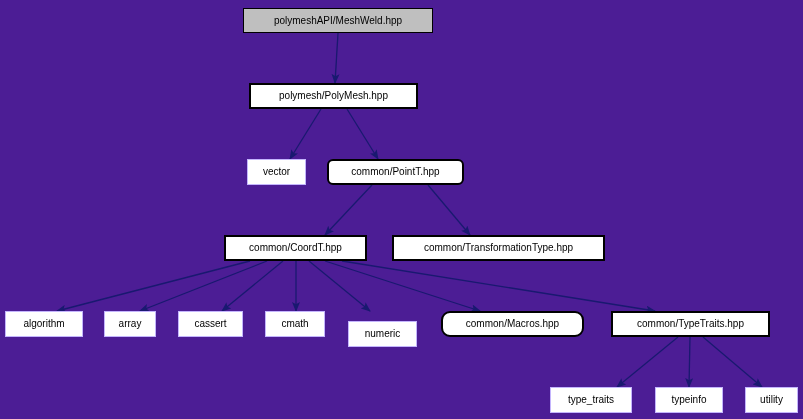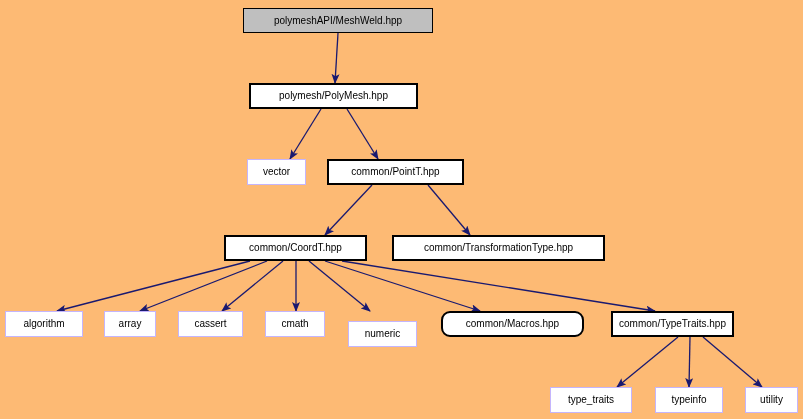--- a/index.html
+++ b/index.html
@@ -10,21 +10,21 @@
   body {
     width: 803px;
     height: 419px;
     font-family: "Liberation Sans", sans-serif;
     overflow: hidden;
   }
   #graph-root {
     position: relative;
     width: 803px;
     height: 419px;
-    background: #fdba74;
+    background: #4c1d95;
   }
   #edge-layer {
     position: absolute;
     left: 0;
     top: 0;
     width: 803px;
     height: 419px;
   }
   .node {
     position: absolute;
@@ -87,21 +87,21 @@
   <div id="nodes-layer">
       <div class="node root" style="left: 243px; top: 8px; width: 190px; height: 25px;">
         <span class="node-label">polymeshAPI/MeshWeld.hpp</span>
       </div>
       <div class="node strong" style="left: 249px; top: 83px; width: 169px; height: 26px;">
         <span class="node-label">polymesh/PolyMesh.hpp</span>
       </div>
       <div class="node weak" style="left: 247px; top: 159px; width: 59px; height: 26px;">
         <span class="node-label">vector</span>
       </div>
-      <div class="node strong" style="left: 327px; top: 159px; width: 137px; height: 26px;">
+      <div class="node strong" style="left: 327px; top: 159px; width: 137px; height: 26px; border-radius: 6px;">
         <span class="node-label">common/PointT.hpp</span>
       </div>
       <div class="node strong" style="left: 224px; top: 235px; width: 143px; height: 26px;">
         <span class="node-label">common/CoordT.hpp</span>
       </div>
       <div class="node strong" style="left: 392px; top: 235px; width: 213px; height: 26px;">
         <span class="node-label">common/TransformationType.hpp</span>
       </div>
       <div class="node weak" style="left: 5px; top: 311px; width: 78px; height: 26px;">
         <span class="node-label">algorithm</span>
@@ -114,21 +114,21 @@
       </div>
       <div class="node weak" style="left: 265px; top: 311px; width: 60px; height: 26px;">
         <span class="node-label">cmath</span>
       </div>
       <div class="node weak" style="left: 348px; top: 321px; width: 69px; height: 26px;">
         <span class="node-label">numeric</span>
       </div>
       <div class="node strong" style="left: 441px; top: 311px; width: 143px; height: 26px; border-radius: 9px;">
         <span class="node-label">common/Macros.hpp</span>
       </div>
-      <div class="node strong" style="left: 611px; top: 311px; width: 123px; height: 26px;">
+      <div class="node strong" style="left: 611px; top: 311px; width: 159px; height: 26px;">
         <span class="node-label">common/TypeTraits.hpp</span>
       </div>
       <div class="node weak" style="left: 550px; top: 387px; width: 82px; height: 26px;">
         <span class="node-label">type_traits</span>
       </div>
       <div class="node weak" style="left: 655px; top: 387px; width: 68px; height: 26px; text-align: center;">
         <span class="node-label">typeinfo</span>
       </div>
       <div class="node weak" style="left: 745px; top: 387px; width: 53px; height: 26px;">
         <span class="node-label">utility</span>

